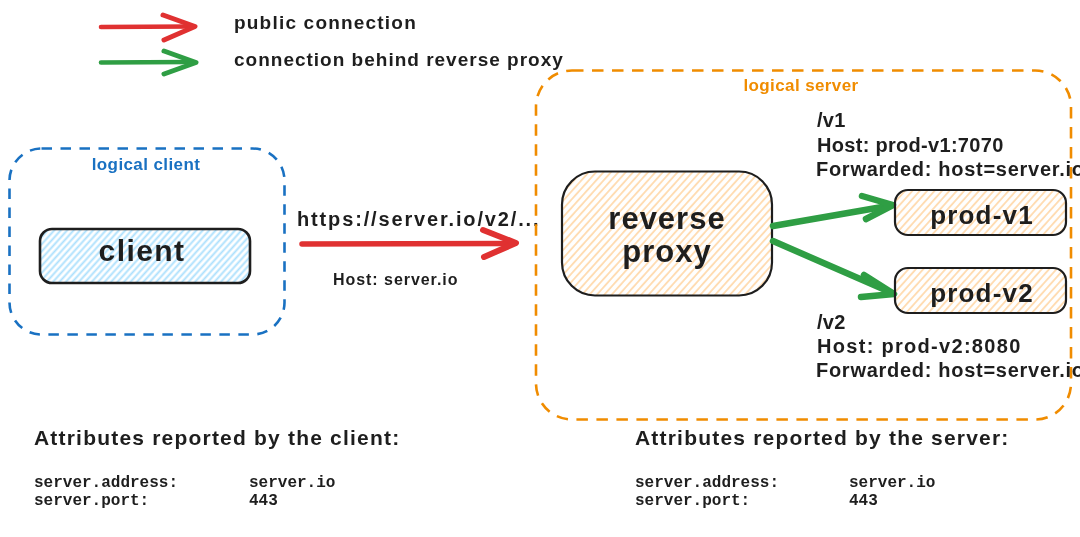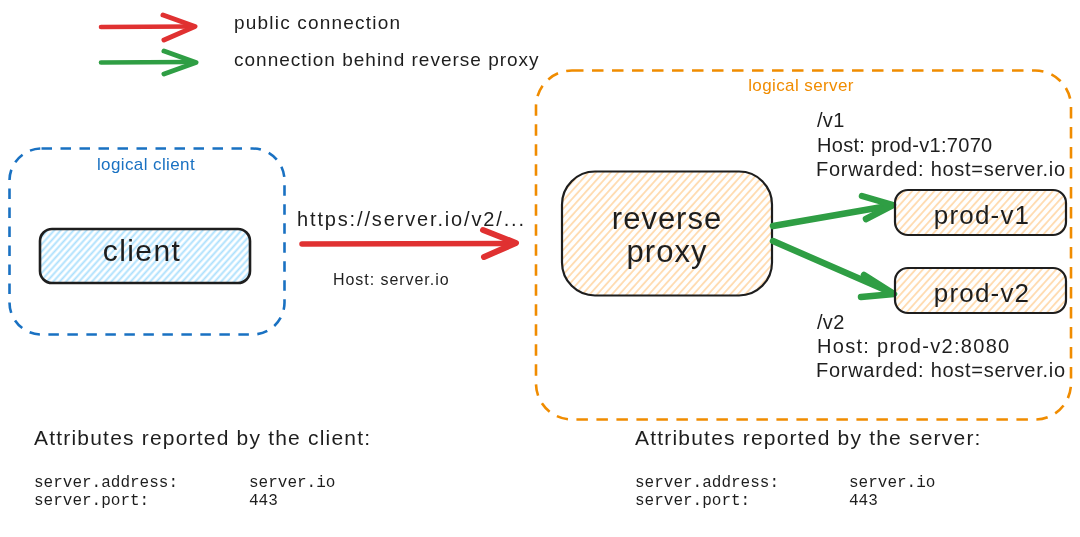--- a/index.html
+++ b/index.html
@@ -1,17 +1,17 @@
 <!DOCTYPE html>
 <html><head>
 <meta charset="utf-8">
 <style>
 html,body{margin:0;padding:0;background:#ffffff;}
 #c{position:relative;width:1080px;height:537px;overflow:hidden;
-   font-family:"Liberation Sans",sans-serif;}
+   font-family:"Liberation Sans",sans-serif;font-weight:bold;}
 svg text{font-family:"Liberation Sans",sans-serif;fill:#1e1e1e;}
 svg text.mono{font-family:"Liberation Mono",monospace;}
 </style>
 </head>
 <body>
 <div id="c">
 <svg width="1080" height="537" viewBox="0 0 1080 537" xmlns="http://www.w3.org/2000/svg">
 <defs>
 <pattern id="hblue" width="4.8" height="4.8" patternUnits="userSpaceOnUse" patternTransform="rotate(-48)">
   <line x1="0" y1="2.4" x2="4.8" y2="2.4" stroke="#ace0fd" stroke-width="1.9"></line>

